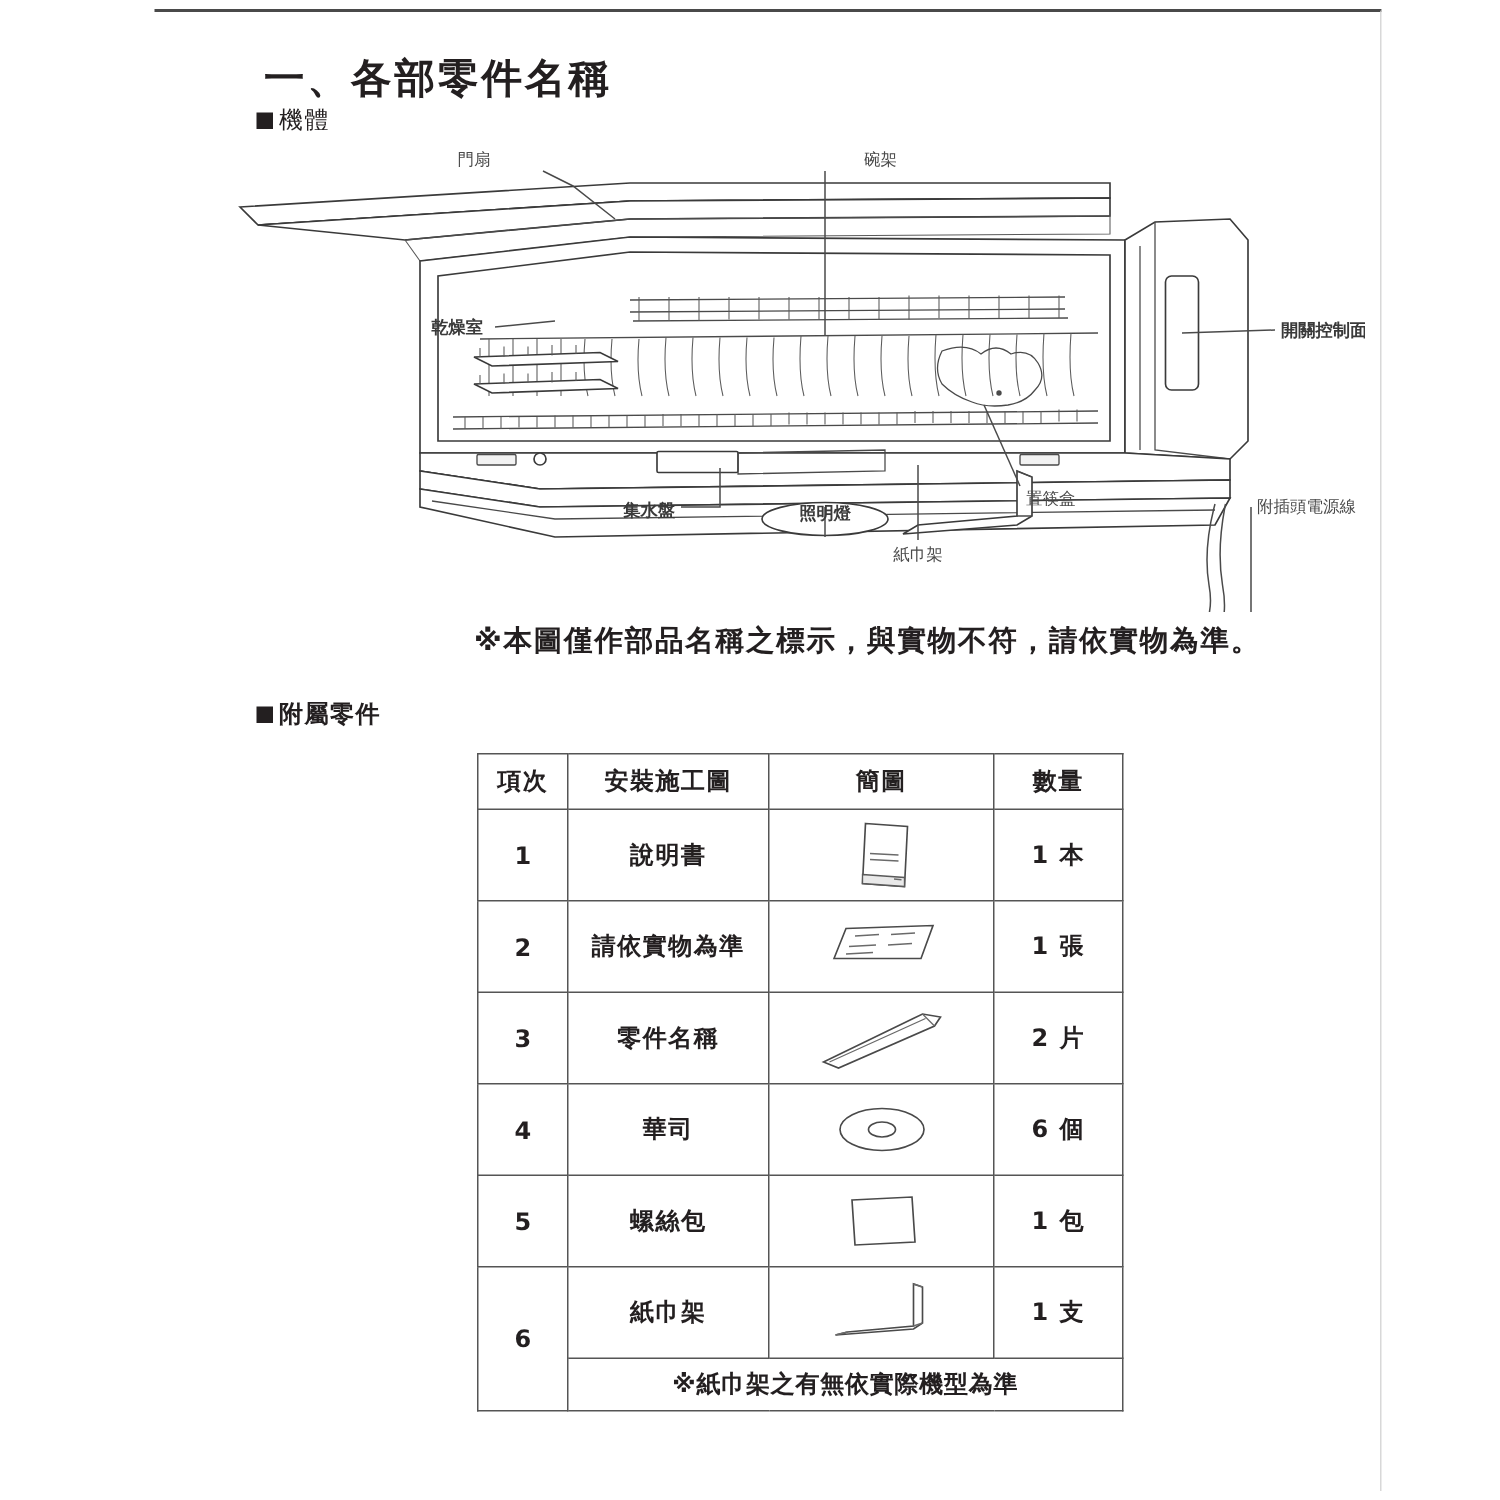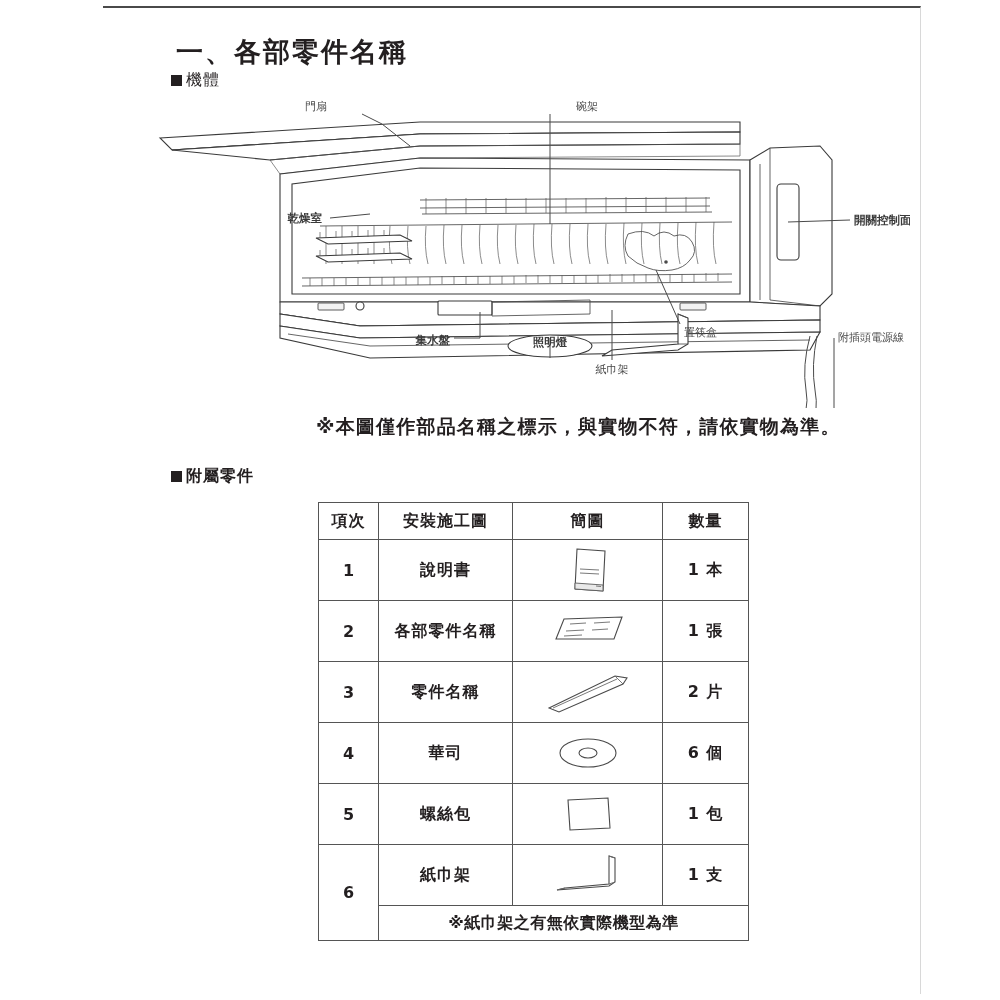--- a/index.html
+++ b/index.html
@@ -305,21 +305,21 @@
           <path class="f-thin" d="M19,24 L38,25 M19,28 L38,29"></path>
           <path class="f-grey" d="M14,38 L42,40 L42,46 L14,44 Z"></path>
           <path class="f-thin" d="M35,41 L40,41.5"></path>
         </svg>
       </td>
       <td class="row-cell cell-qty"><span>1</span> <b>本</b></td>
     </tr>
 
     <tr>
       <td class="row-cell cell-no">2</td>
-      <td class="row-cell cell-name">各部零件名稱</td>
+      <td class="row-cell cell-name">請依實物為準</td>
       <td class="row-cell fig-cell">
         <svg width="80" height="44" viewBox="0 0 80 44">
           <path class="f-line" d="M8,30 L16,10 L74,8 L66,30 Z"></path>
           <path class="f-thin" d="M22,15 L38,14 M46,14 L62,13 M18,22 L36,21 M44,21 L60,20 M16,27 L34,26"></path>
         </svg>
       </td>
       <td class="row-cell cell-qty"><span>1</span> <b>張</b></td>
     </tr>
 
     <tr>

